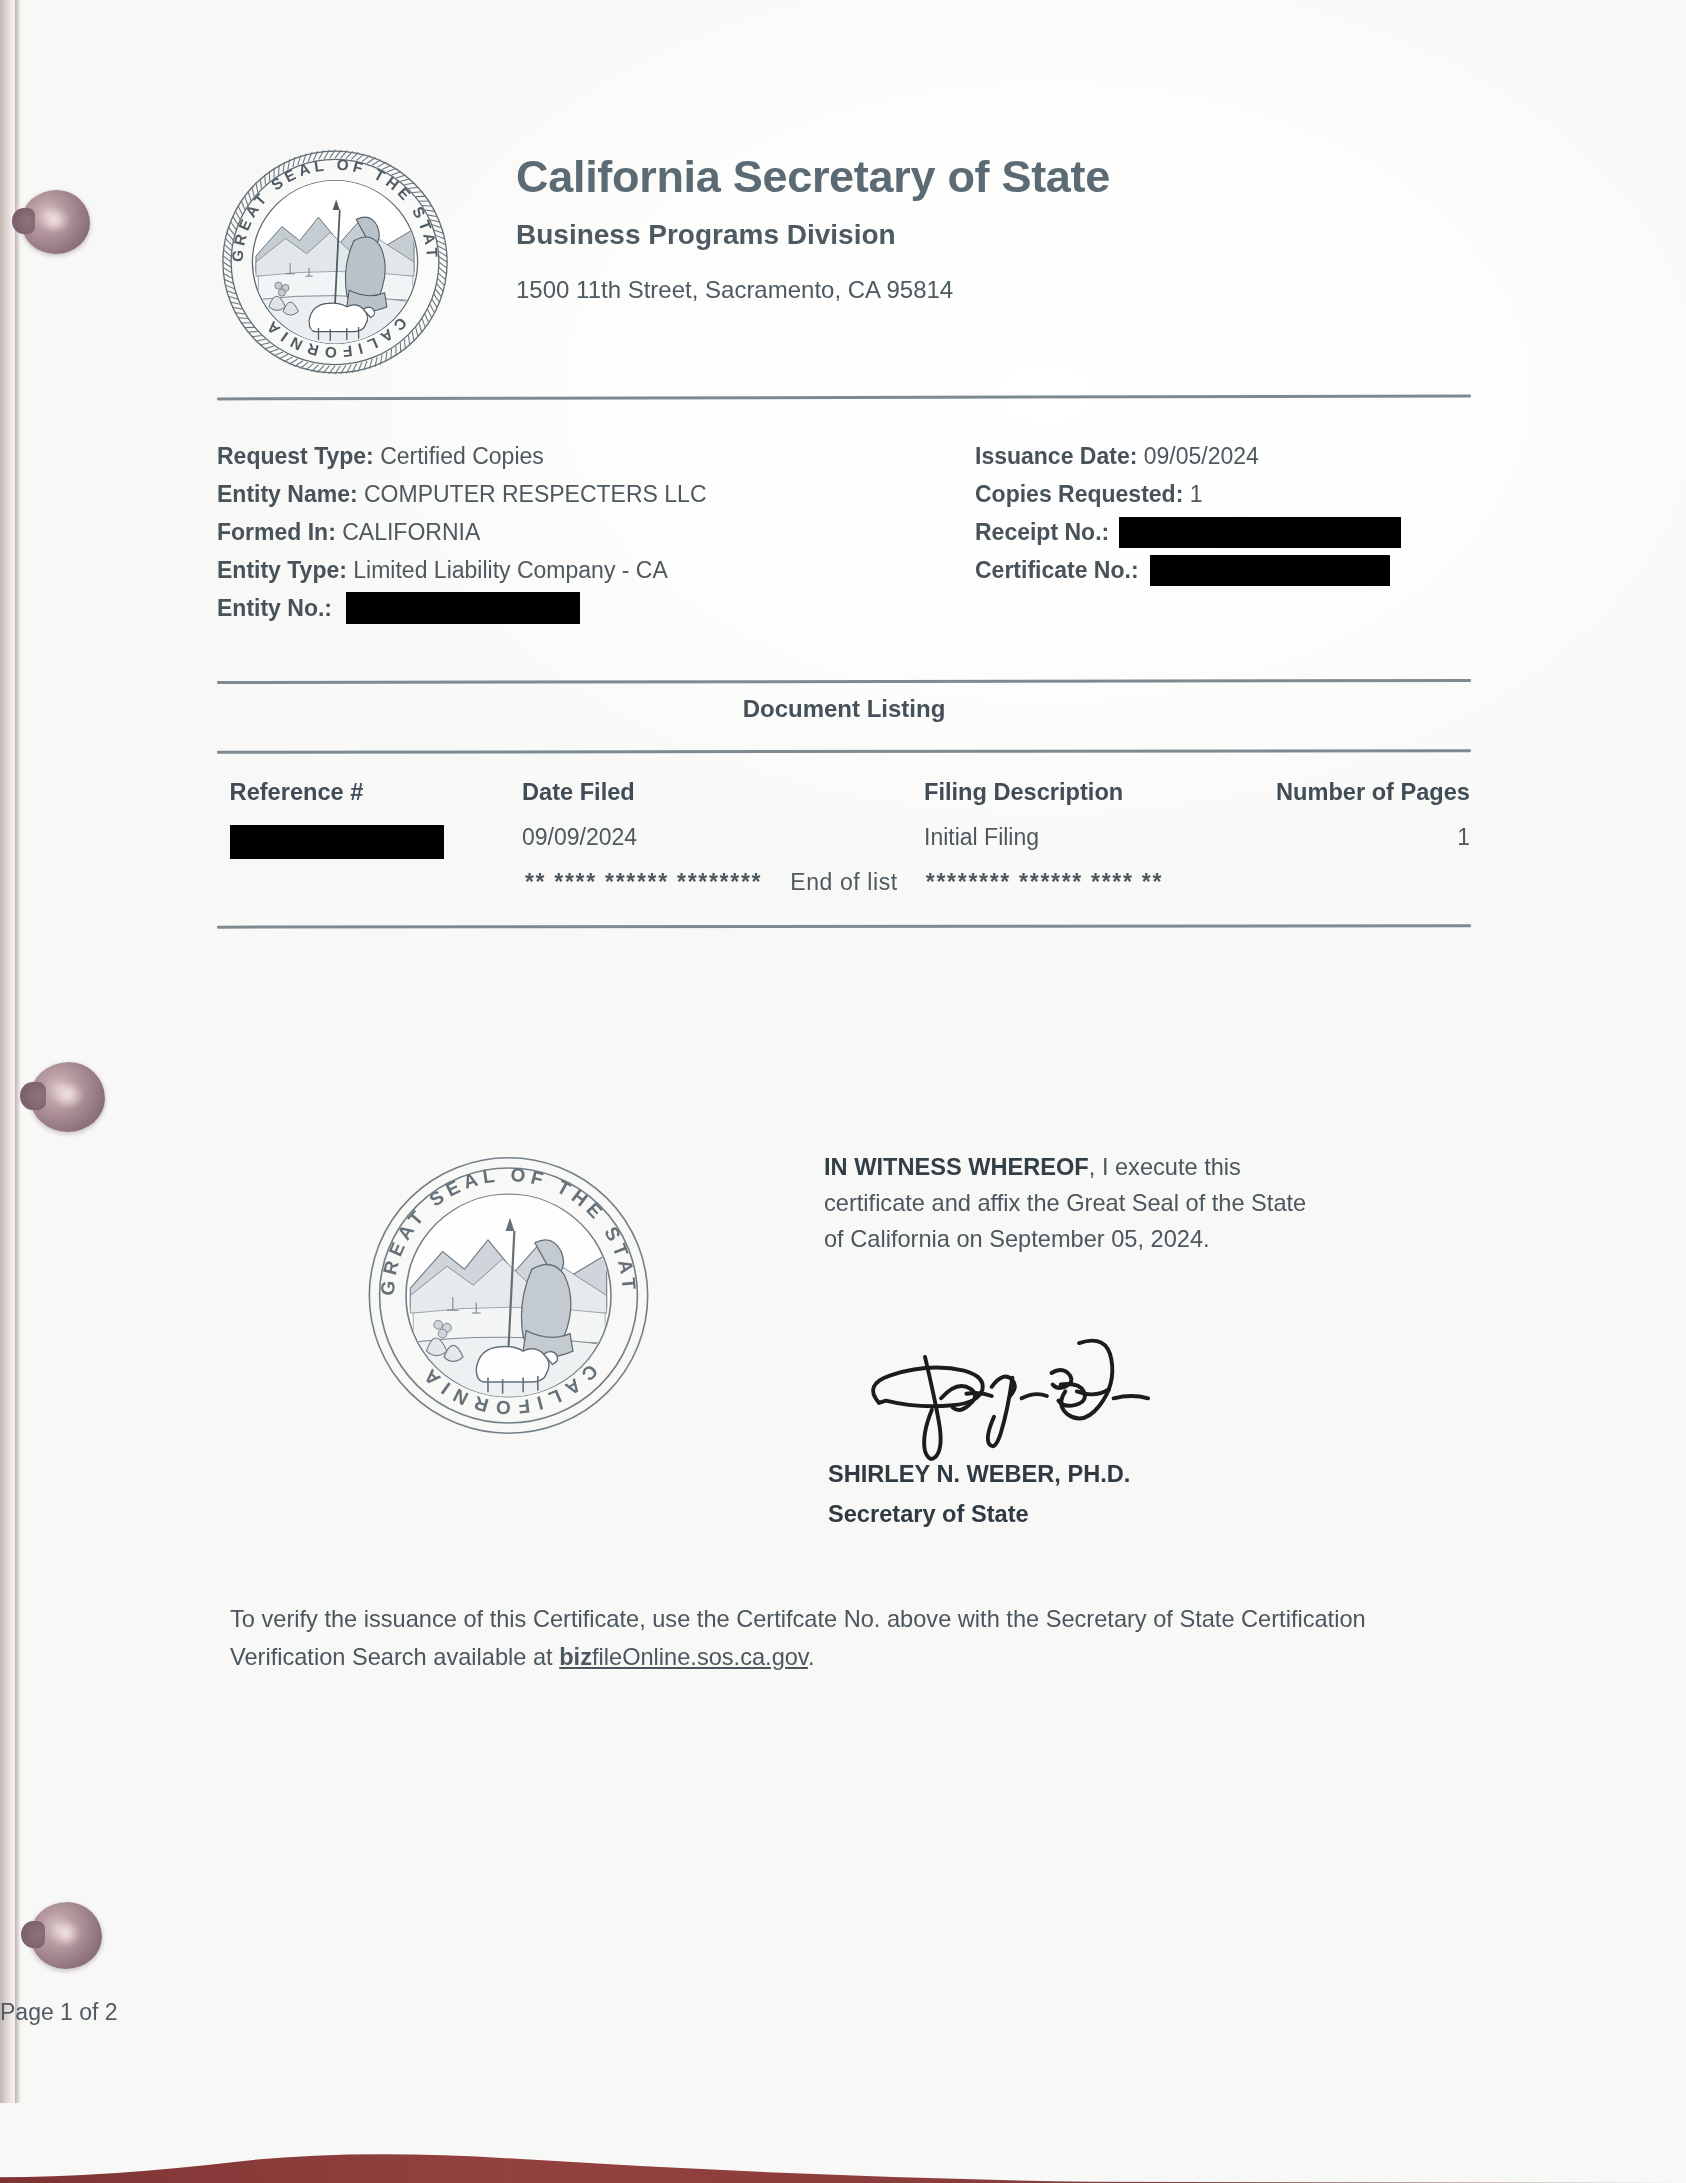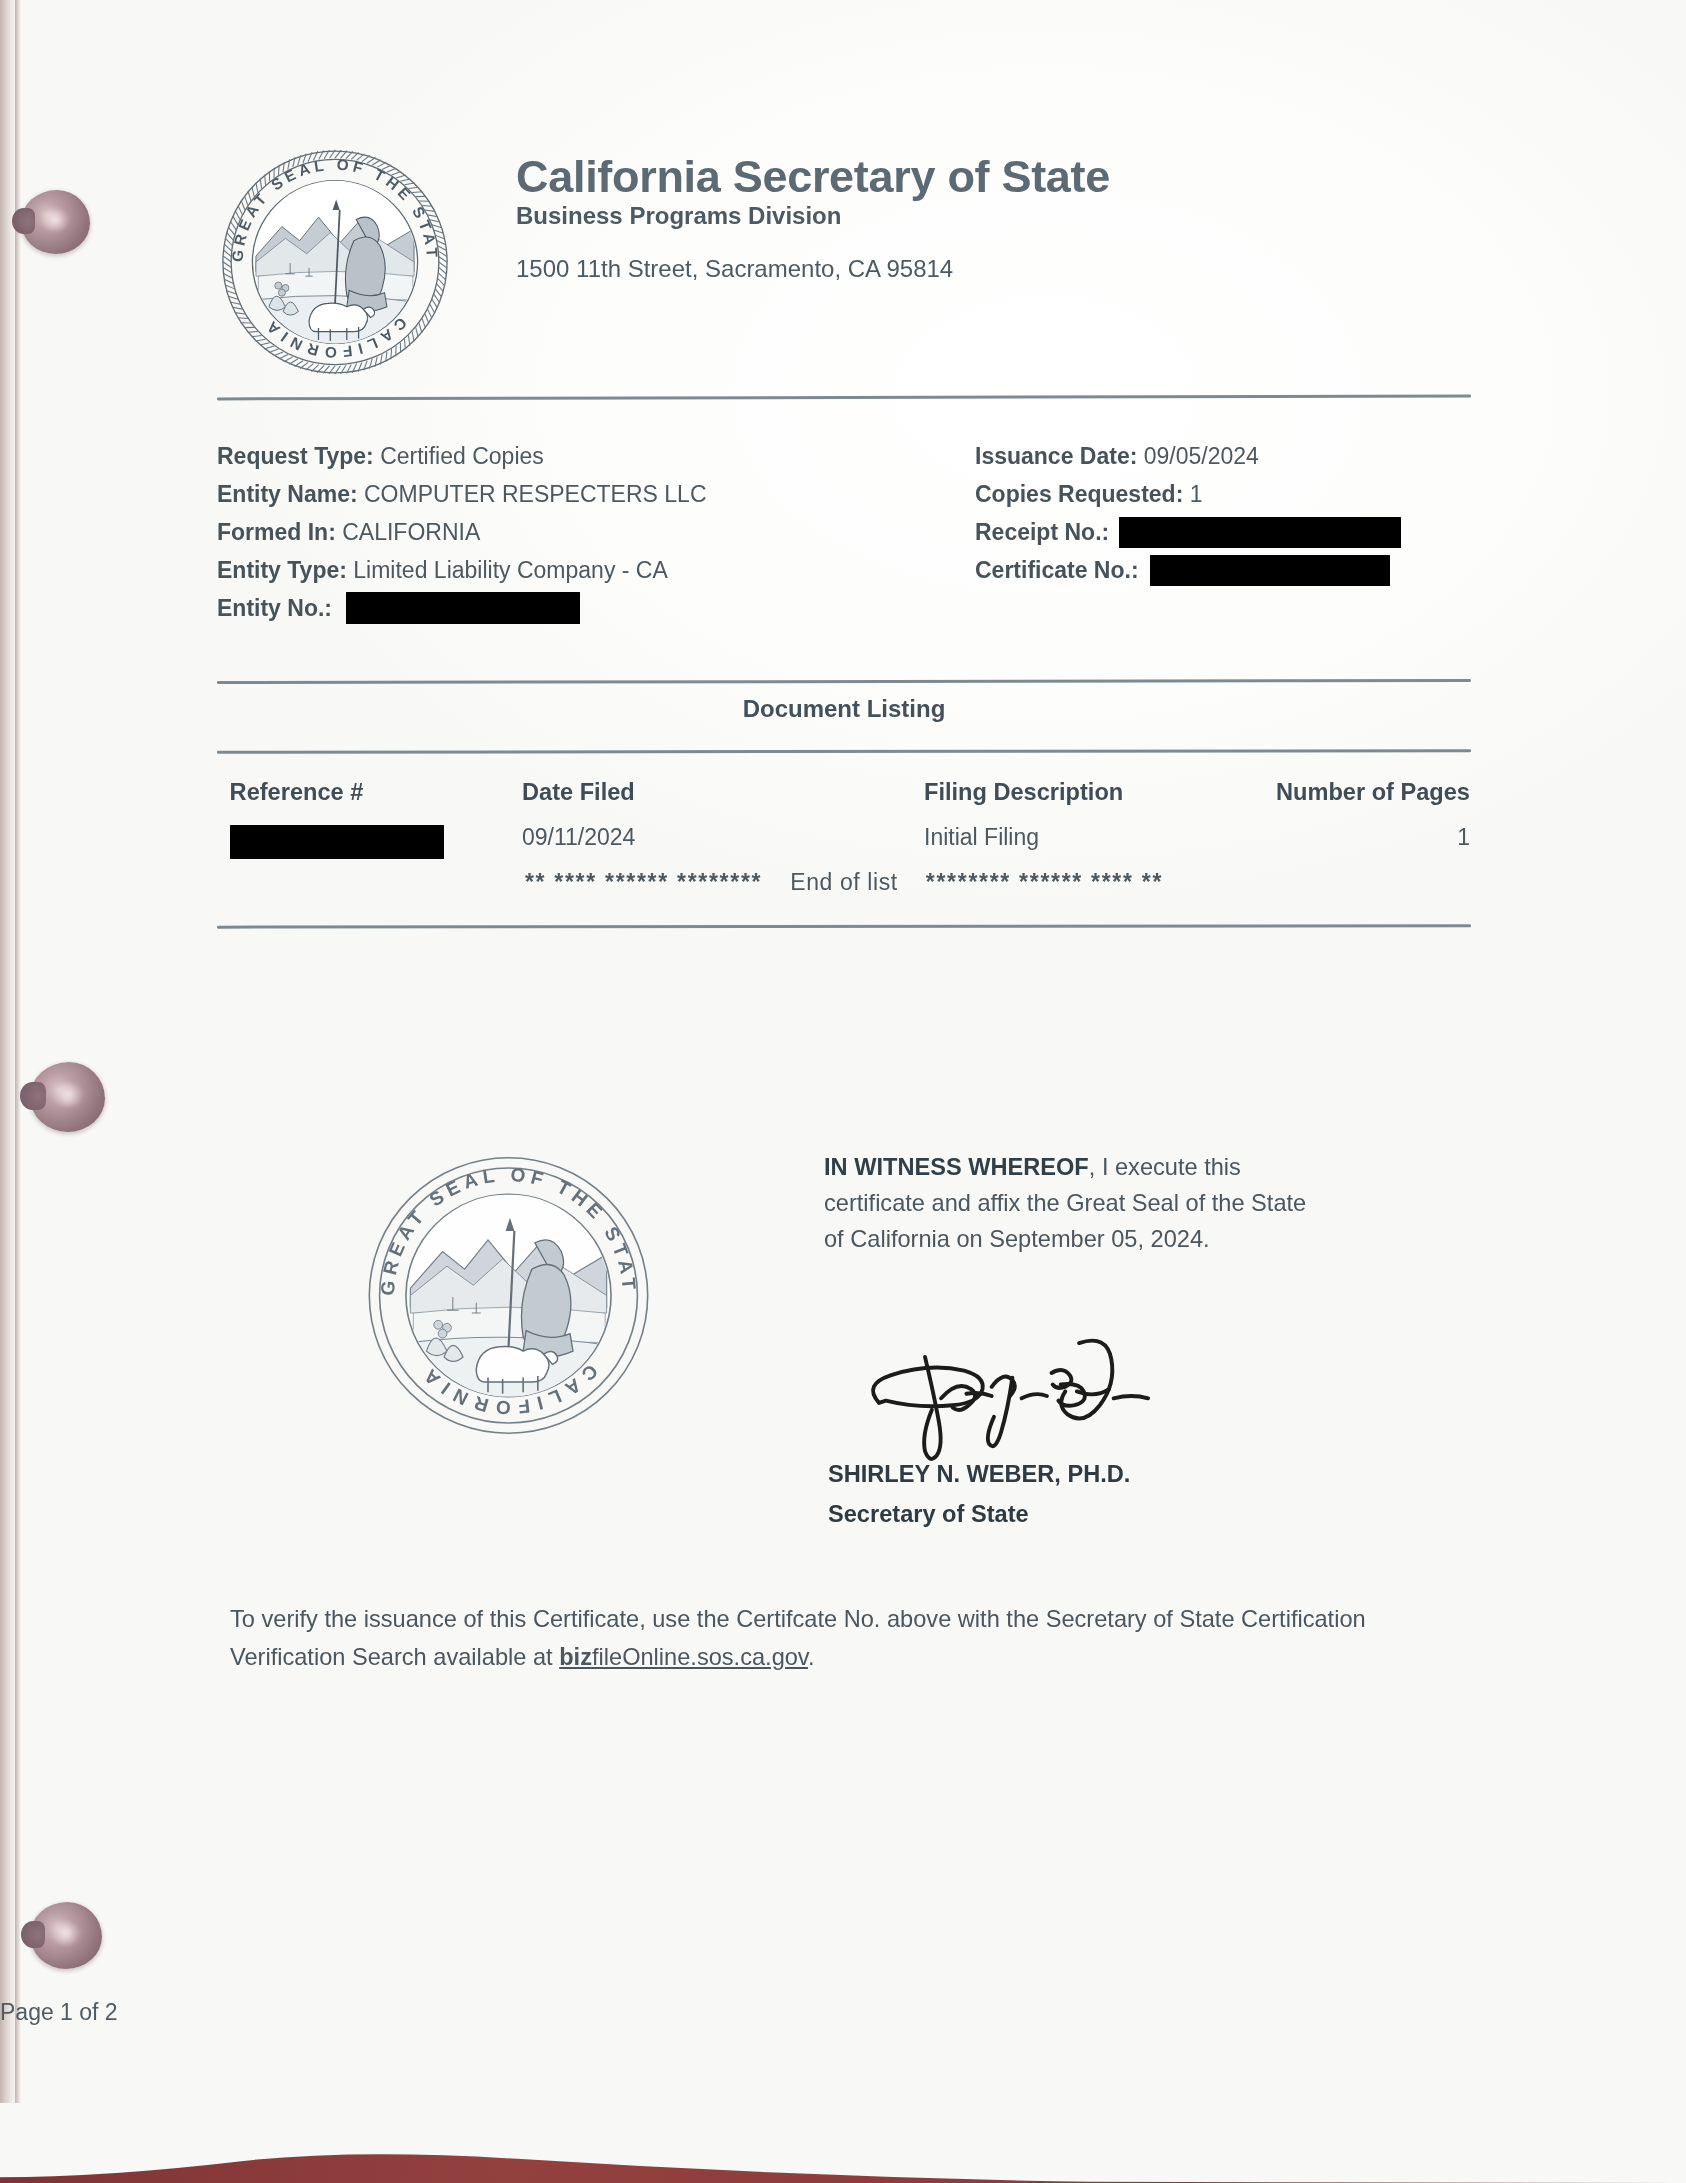--- a/index.html
+++ b/index.html
@@ -58,22 +58,22 @@
   #header-text { position: absolute; left: 299px; top: 16px; }
   #org-title {
     font-size: 45px;
     font-weight: bold;
     letter-spacing: -0.3px;
     color: #5b6a73;
     line-height: 1;
     white-space: nowrap;
   }
   #org-division {
-    margin-top: 3px;
-    font-size: 24px;
+    margin-top: 20px;
+    font-size: 28px;
     font-weight: bold;
     color: #4d5a62;
     white-space: nowrap;
   }
   #org-address {
     margin-top: 25px;
     font-size: 24px;
     font-weight: normal;
     color: #4d5a62;
     white-space: nowrap;
@@ -535,21 +535,21 @@
     <div class="dl-head">
       <div class="c-ref">Reference #</div>
       <div class="c-date">Date Filed</div>
       <div class="c-desc">Filing Description</div>
       <div class="c-pages">Number of Pages</div>
     </div>
     <div class="dl-row">
       <div class="c-ref">
         <span class="redaction rd-reference"></span>
       </div>
-      <div class="c-date">09/11/2024</div>
+      <div class="c-date">09/09/2024</div>
       <div class="c-desc">Initial Filing</div>
       <div class="c-pages">1</div>
     </div>
   </div>
 
   <div id="dl-endlist">
     <span class="stars">**  ****  ******  ********</span>
     <span>&nbsp;&nbsp;</span>
     <span>End of list</span>
     <span>&nbsp;&nbsp;</span>

